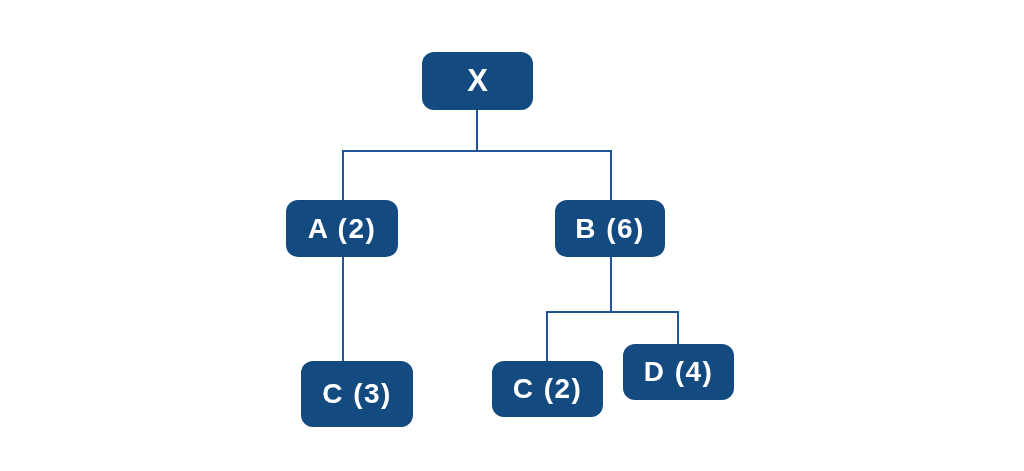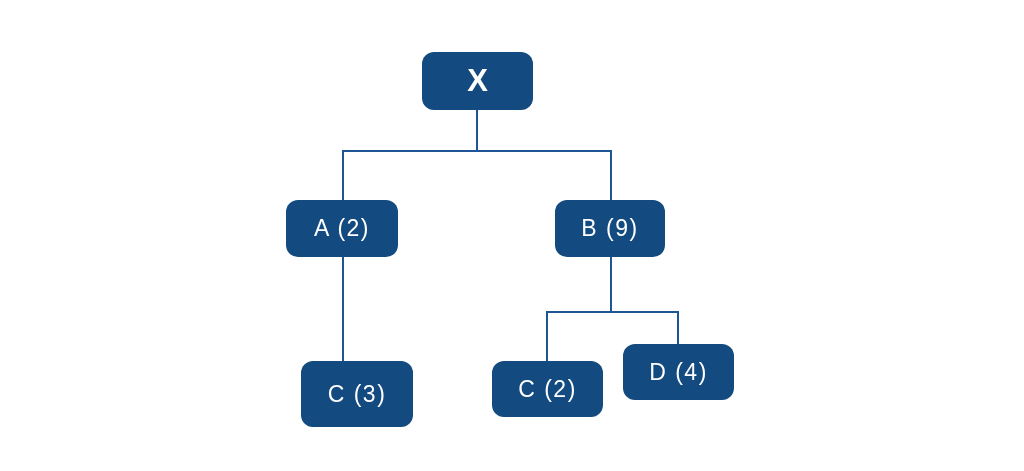--- a/index.html
+++ b/index.html
@@ -19,22 +19,22 @@
     position: absolute;
     background: #134a80;
     border-radius: 12px;
     color: #ffffff;
     display: flex;
     align-items: center;
     justify-content: center;
     box-sizing: border-box;
   }
   .node .label {
-    font-size: 23px;
-    font-weight: 400;
+    font-size: 28px;
+    font-weight: 700;
     letter-spacing: 1.5px;
     white-space: nowrap;
   }
   .node.root .label {
     font-size: 31px;
     font-weight: 700;
     letter-spacing: 0;
   }
   
   .n-x  { left: 422px; top:  52px; width: 111px; height: 58px; }
@@ -78,21 +78,21 @@
 
   <div class="node root n-x">
     <span class="label">X</span>
   </div>
 
   <div class="node n-a">
     <span class="label">A (2)</span>
   </div>
 
   <div class="node n-b">
-    <span class="label">B (9)</span>
+    <span class="label">B (6)</span>
   </div>
 
   <div class="node n-c3">
     <span class="label">C (3)</span>
   </div>
 
   <div class="node n-c2">
     <span class="label">C (2)</span>
   </div>
 

